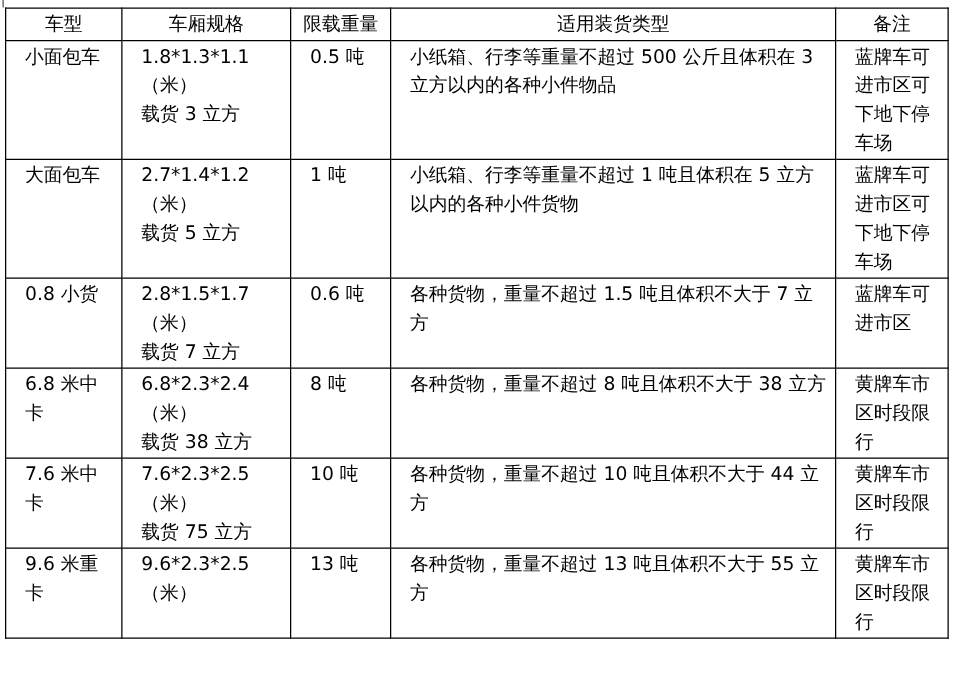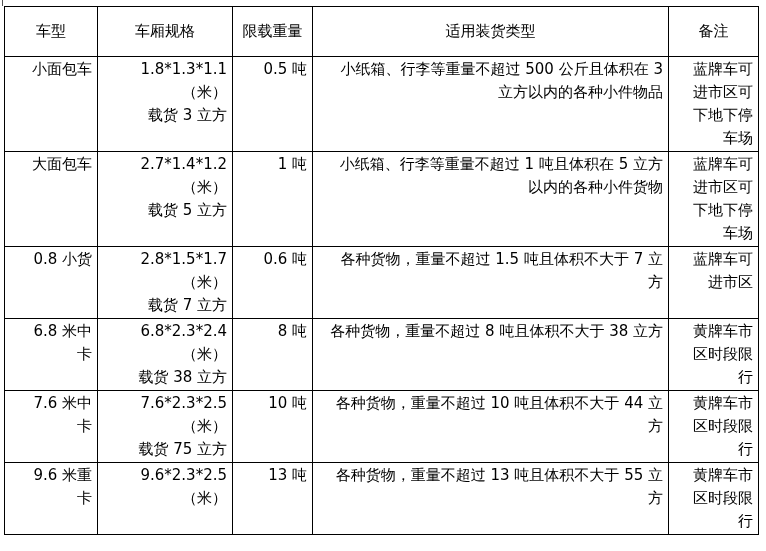--- a/index.html
+++ b/index.html
@@ -32,29 +32,29 @@
     border-collapse: collapse;
     table-layout: fixed;
   }
   .doc-table th, .doc-table td {
     border: 1px solid #000000;
     font-size: 15px;
     line-height: 23px;
     font-weight: normal;
     padding: 1px 5px 1px 15px;
     vertical-align: top;
-    text-align: right;
+    text-align: left;
     overflow: hidden;
     word-break: break-all;
   }
   .doc-table th {
     text-align: center;
     vertical-align: middle;
     height: 25px;
-    padding: 12px 2px;
+    padding: 0 2px;
   }
   .c4, .c5 {
     text-align: justify;
     text-justify: inter-ideograph;
   }
   tr.r0 { height: 70px; }
   tr.r1 { height: 70px; margin-left: 36px; }
   tr.r2 { height: 49px; }
   tr.r3 { height: 46px; }
   tr.r4 { height: 45px; }

